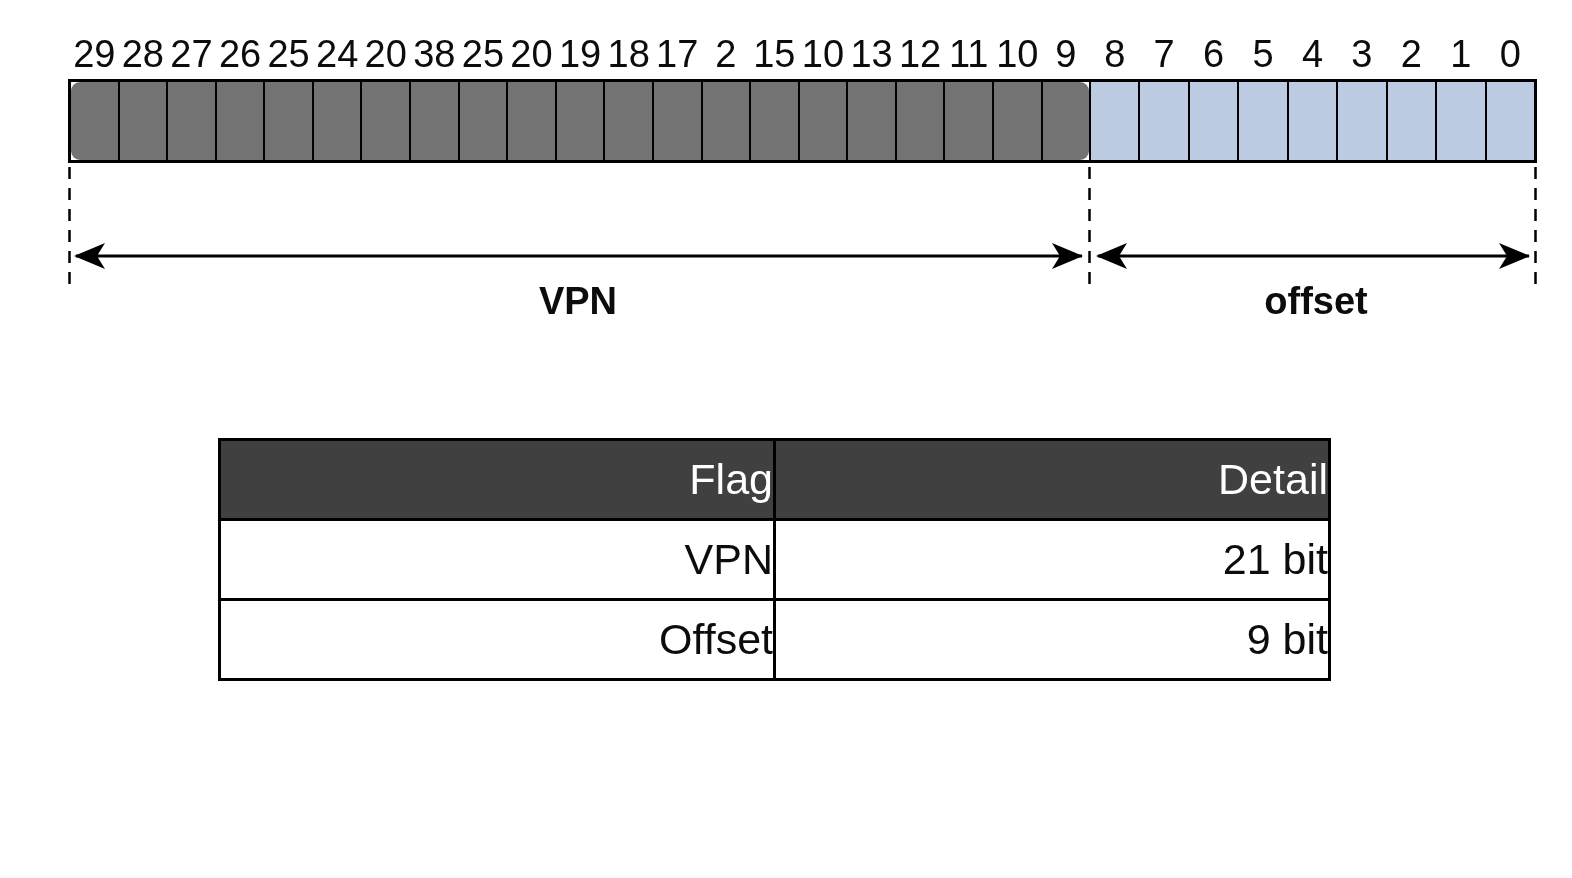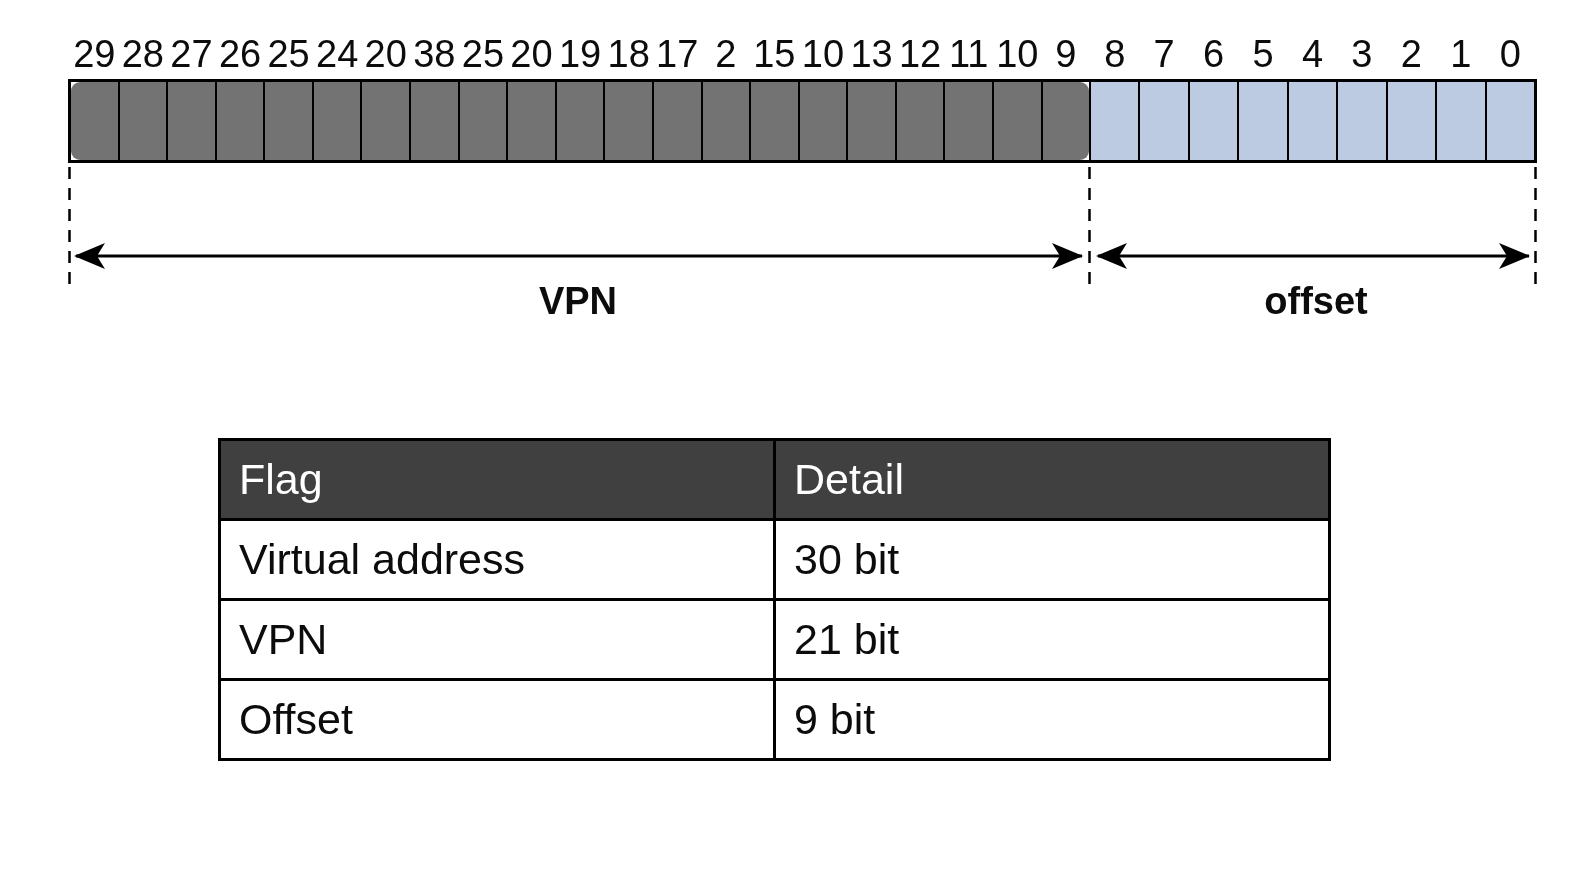--- a/index.html
+++ b/index.html
@@ -30,21 +30,21 @@
   .vpn-label{left:578px;}
   .offset-label{left:1316px;}
   
   .info-table{
     position:absolute;left:218px;top:438px;width:1110px;
     border-collapse:collapse;table-layout:fixed;
     font-size:43px;color:#0c0c0c;
   }
   .info-table th,.info-table td{
     border:3px solid #000;height:77px;padding:0 0 0 18px;
-    text-align:left;vertical-align:middle;font-weight:400;white-space:nowrap;
+    text-align:right;vertical-align:middle;font-weight:400;white-space:nowrap;
   }
   .info-table th{background:#404040;color:#ffffff;}
   .info-table td{background:#ffffff;}
 </style>
 </head>
 <body>
 
 <div class="canvas">
 
   <div class="bitfield">
@@ -169,24 +169,20 @@
         <col style="width:555px">
       </colgroup>
     <thead>
       <tr>
         <th>Flag</th>
         <th>Detail</th>
       </tr>
     </thead>
     <tbody>
       <tr>
-        <td>Virtual address</td>
-        <td>30 bit</td>
-      </tr>
-      <tr>
         <td>VPN</td>
         <td>21 bit</td>
       </tr>
       <tr>
         <td>Offset</td>
         <td>9 bit</td>
       </tr>
     </tbody>
   </table>
 

